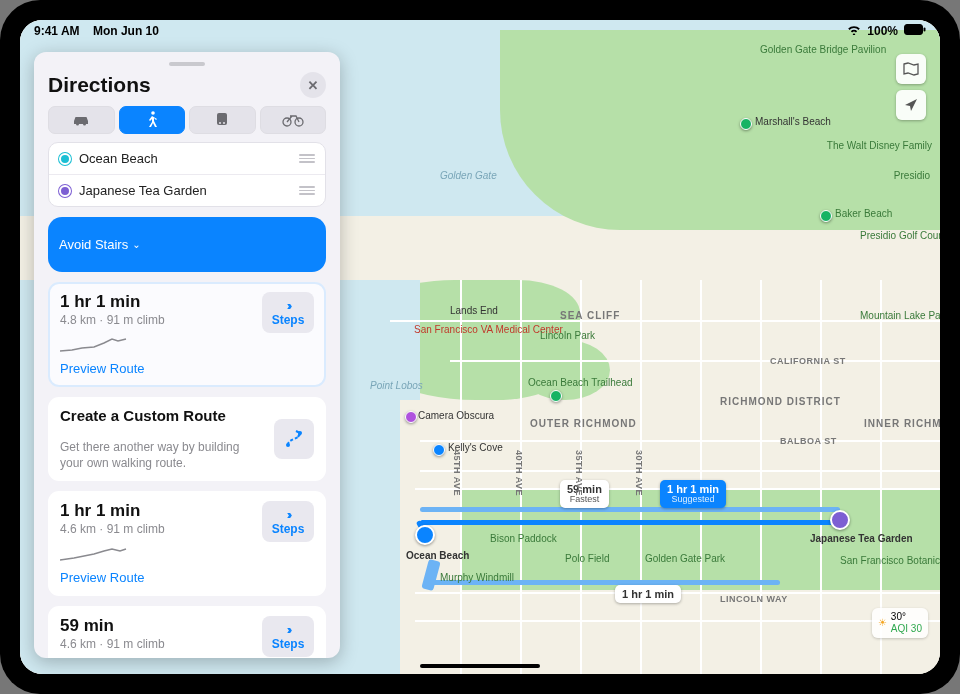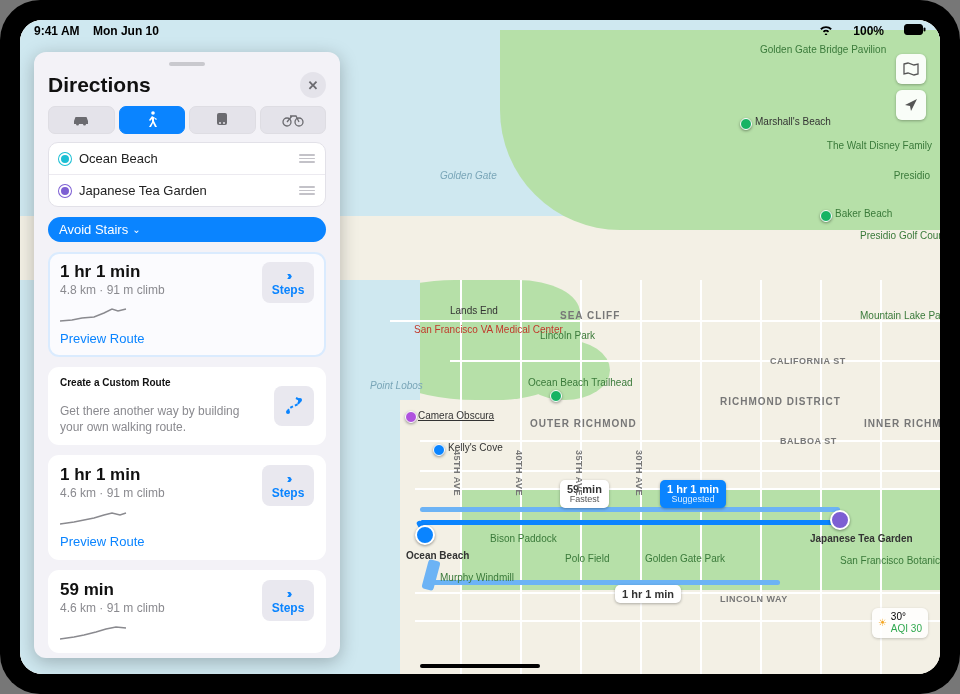--- a/index.html
+++ b/index.html
@@ -2,21 +2,21 @@
 <html><head>
 <meta charset="utf-8">
 <style>
   * { box-sizing: border-box; margin: 0; padding: 0; font-family: -apple-system, "Helvetica Neue", Helvetica, Arial, sans-serif; }
   body { background:#777; display:flex; align-items:center; justify-content:center; height:694px; width:960px; }
   .ipad { width:960px; height:694px; background:#000; border-radius:40px; padding:20px; position:relative; }
   .screen { width:100%; height:100%; background:#e8e8e3; border-radius:22px; overflow:hidden; position:relative; }
 
   
   .status-bar { position:absolute; top:0; left:0; right:0; height:22px; display:flex; justify-content:space-between; align-items:center; padding:0 14px; font-size:12px; font-weight:600; color:#000; z-index:50; }
-  .status-bar .right { display:flex; align-items:center; gap:20px; }
+  .status-bar .right { display:flex; align-items:center; gap:6px; }
 
   
   .map { position:absolute; inset:0; background:
     linear-gradient(180deg,#cfe8f0 0 30%, transparent 30%),
     #f3f0e5;
     overflow:hidden;
   }
   .park  { position:absolute; background:#b6e0a8; }
   .water { position:absolute; background:#cfe8f0; }
   .neighborhood { position:absolute; background:#f3f0e5; }
@@ -67,36 +67,36 @@
   .stops { margin:8px 14px 0; background:#fff; border-radius:10px; border:1px solid #e2e1e8; }
   .stop { display:flex; align-items:center; gap:8px; padding:8px 10px; }
   .stop + .stop { border-top:1px solid #eceaf0; }
   .stop .dot { width:12px; height:12px; border-radius:50%; }
   .stop .dot.a { background:#1bbfd4; border:2px solid #fff; box-shadow:0 0 0 1px #1bbfd4; }
   .stop .dot.b { background:#7d5fd3; border:2px solid #fff; box-shadow:0 0 0 1px #7d5fd3; }
   .stop .txt { flex:1; font-size:13px; color:#222; }
   .stop .grip { width:16px; display:flex; flex-direction:column; gap:2px; }
   .stop .grip span { height:1.5px; background:#c3c2c8; border-radius:1px; }
 
-  .option-pill { display:inline-flex; align-items:center; gap:4px; background:#0a84ff; color:#fff; font-size:13px; font-weight:500; padding:5px 11px; border-radius:14px; margin:10px 14px 0; }
+  .option-pill { display:inline-flex; align-items:center; gap:4px; background:#0a84ff; color:#fff; font-size:13px; font-weight:500; padding:20px 11px; border-radius:14px; margin:10px 14px 0; }
   .option-pill .chev { font-size:10px; }
 
   .routes { flex:1; overflow-y:auto; padding:10px 14px 0; }
   .card { background:#fff; border-radius:11px; padding:10px 12px; margin-bottom:10px; position:relative; }
   .card.selected { box-shadow: inset 0 0 0 2px #0a84ff22; background:#fbfbfe; }
   .card-top { display:flex; justify-content:space-between; align-items:flex-start; }
   .card h2 { font-size:17px; font-weight:700; color:#111; }
   .card .sub { font-size:12px; color:#8a8a8f; margin-top:1px; }
   .steps-btn { display:flex; flex-direction:column; align-items:center; background:#e9e8ef; border-radius:8px; padding:6px 9px; color:#0a84ff; font-size:12px; font-weight:600; min-width:52px; }
   .steps-btn .arrows { font-size:13px; letter-spacing:-3px; }
   .elev { margin-top:6px; }
   .preview-link { color:#0a84ff; font-size:13px; margin-top:6px; display:inline-block; }
 
   .custom-card { display:flex; justify-content:space-between; align-items:center; gap:12px; }
-  .custom-card h3 { font-size:10px; font-weight:700; color:#111; }
+  .custom-card h3 { font-size:15px; font-weight:700; color:#111; }
   .custom-card p { font-size:12px; color:#8a8a8f; margin-top:16px; line-height:1.3; }
   .custom-icon { width:40px; height:40px; background:#e9e8ef; border-radius:8px; display:flex; align-items:center; justify-content:center; color:#0a84ff; font-size:18px; flex-shrink:0; }
 
   
   svg.spark { width:70px; height:22px; display:block; }
 
   
   .home-ind { position:absolute; bottom:6px; left:50%; transform:translateX(-50%); width:120px; height:4px; background:#000; border-radius:3px; z-index:60; }
 </style>
 </head>
@@ -188,21 +188,21 @@
       <div class="pin small" style="top:424px; left:413px; background:#0a84ff;"></div>
       <div class="pin small" style="top:391px; left:385px; background:#af52de;"></div>
 
       <div class="map-label" style="top:150px; left:420px; font-style:italic; color:#7aa6b8;">Golden Gate</div>
       <div class="map-label green" style="top:24px; left:740px;">Golden Gate Bridge Pavilion</div>
       <div class="map-label" style="top:96px; left:735px;">Marshall's Beach</div>
       <div class="map-label green" style="top:188px; left:815px;">Baker Beach</div>
       <div class="map-label green" style="top:120px; right:8px;">The Walt Disney Family</div>
       <div class="map-label" style="top:285px; left:430px;">Lands End</div>
       <div class="map-label" style="top:360px; left:350px; font-style:italic; color:#7aa6b8;">Point Lobos</div>
-      <div class="map-label" style="top:390px; left:398px;text-decoration:underline;">Camera Obscura</div>
+      <div class="map-label" style="top:390px; left:398px;">Camera Obscura</div>
       <div class="map-label" style="top:422px; left:428px;">Kelly's Cove</div>
       <div class="map-label red" style="top:304px; left:394px; width:110px;">San Francisco VA Medical Center</div>
       <div class="map-label green" style="top:310px; left:520px;">Lincoln Park</div>
       <div class="map-label green" style="top:357px; left:508px; width:70px;">Ocean Beach Trailhead</div>
       <div class="map-label district" style="top:290px; left:540px;">SEA CLIFF</div>
       <div class="map-label district" style="top:398px; left:510px; width:90px; text-align:center;">OUTER RICHMOND</div>
       <div class="map-label district" style="top:376px; left:700px; width:86px; text-align:center;">RICHMOND DISTRICT</div>
       <div class="map-label district" style="top:398px; right:6px; width:70px; text-align:center;">INNER RICHMOND</div>
       <div class="map-label street" style="top:336px; left:750px;">CALIFORNIA ST</div>
       <div class="map-label street" style="top:416px; left:760px;">BALBOA ST</div>

